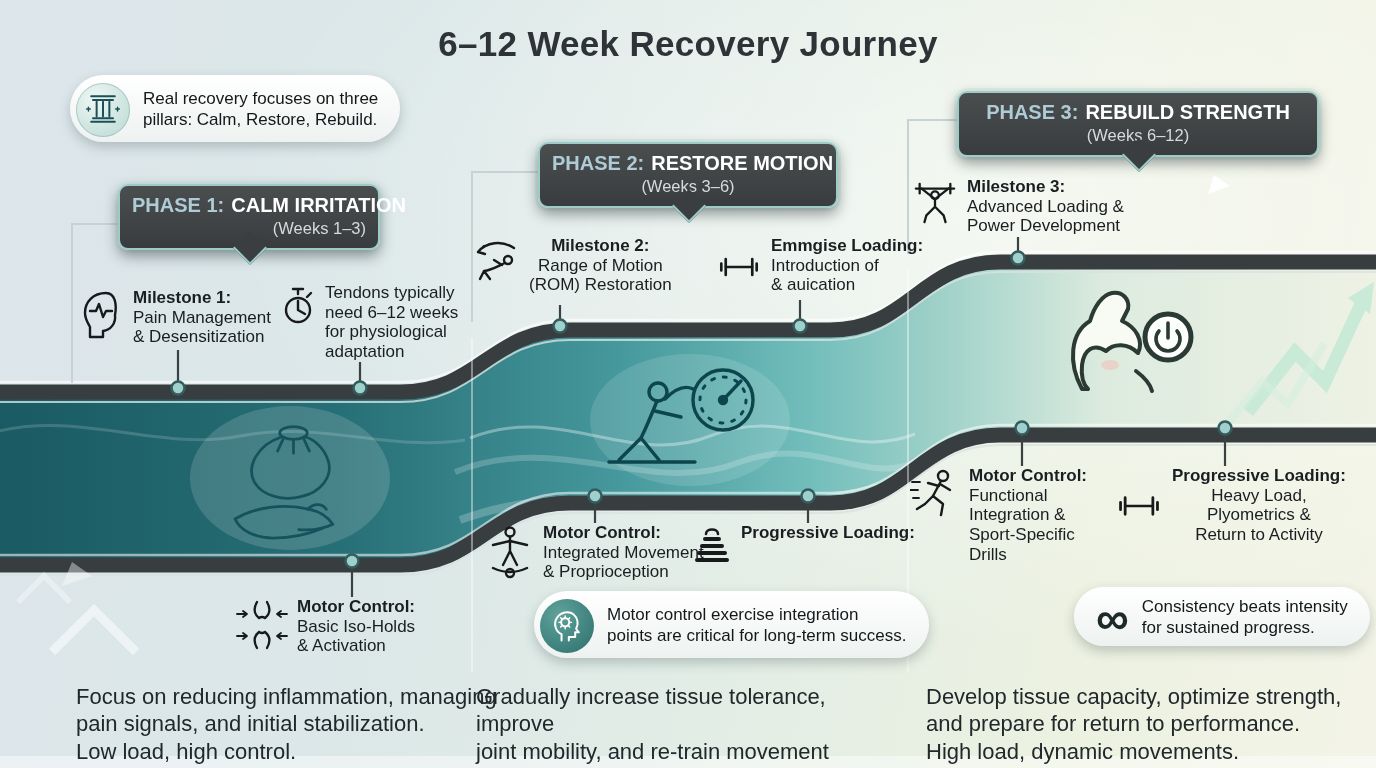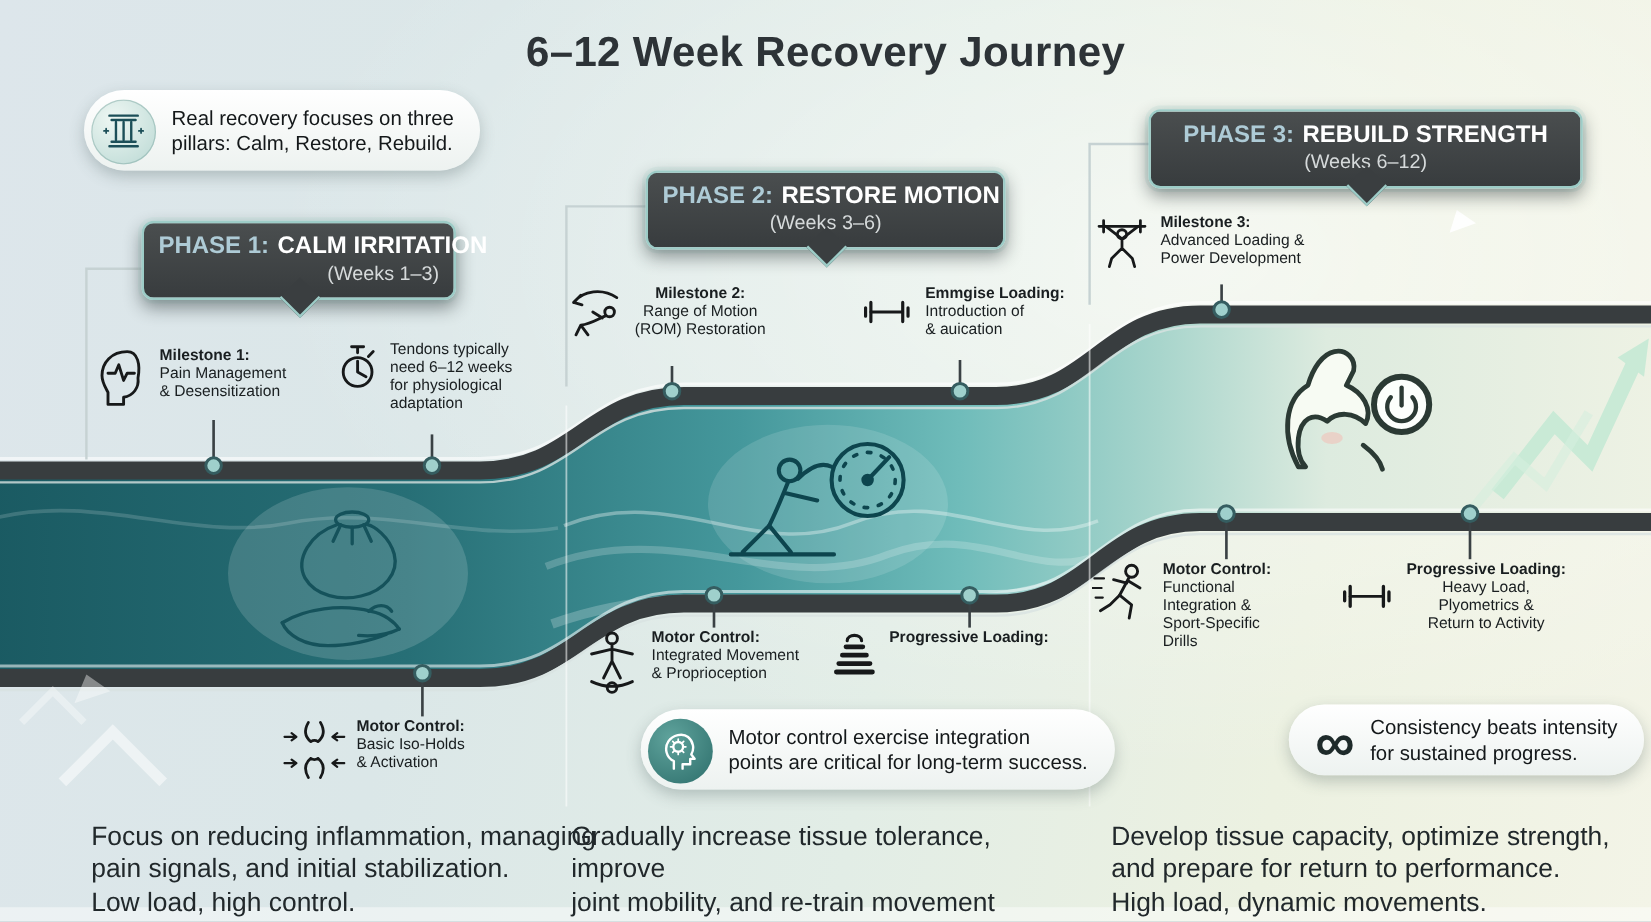--- a/index.html
+++ b/index.html
@@ -33,21 +33,21 @@
     display:flex;align-items:center;justify-content:center;}
   .pill.pillars .icon-circle{background:radial-gradient(circle at 35% 30%,#eef7f3,#b9d8d3);
     box-shadow:inset 0 0 0 1px rgba(110,155,150,.4);color:#1c4f58;}
   .pill.brain .icon-circle{background:radial-gradient(circle at 35% 30%,#5fa39c,#2d6e6b);color:#fff;}
   .pill-text{font-size:17px;color:#14181a;line-height:1.22;white-space:pre-line;}
   .inf-glyph{font-size:46px;font-weight:700;color:#1e2a2a;line-height:1;padding-left:12px;}
 
   
   .ms{position:absolute;display:flex;gap:9px;align-items:flex-start;color:#17191a;}
   .ms svg{flex:0 0 auto;margin-top:2px;}
-  .ms-text{font-size:13px;line-height:1.16;color:#191e20;}
+  .ms-text{font-size:17px;line-height:1.16;color:#191e20;}
   .ms-text .h{font-weight:700;}
   .ms-text .b{white-space:pre-line;}
   .ms.center .ms-text{text-align:center;}
   .ms .vcenter{align-self:center;}
 
   .summary{position:absolute;width:424px;font-size:22px;
     line-height:1.24;color:#21282b;white-space:pre-line;}
 
   .illus{position:absolute;}
 </style>

